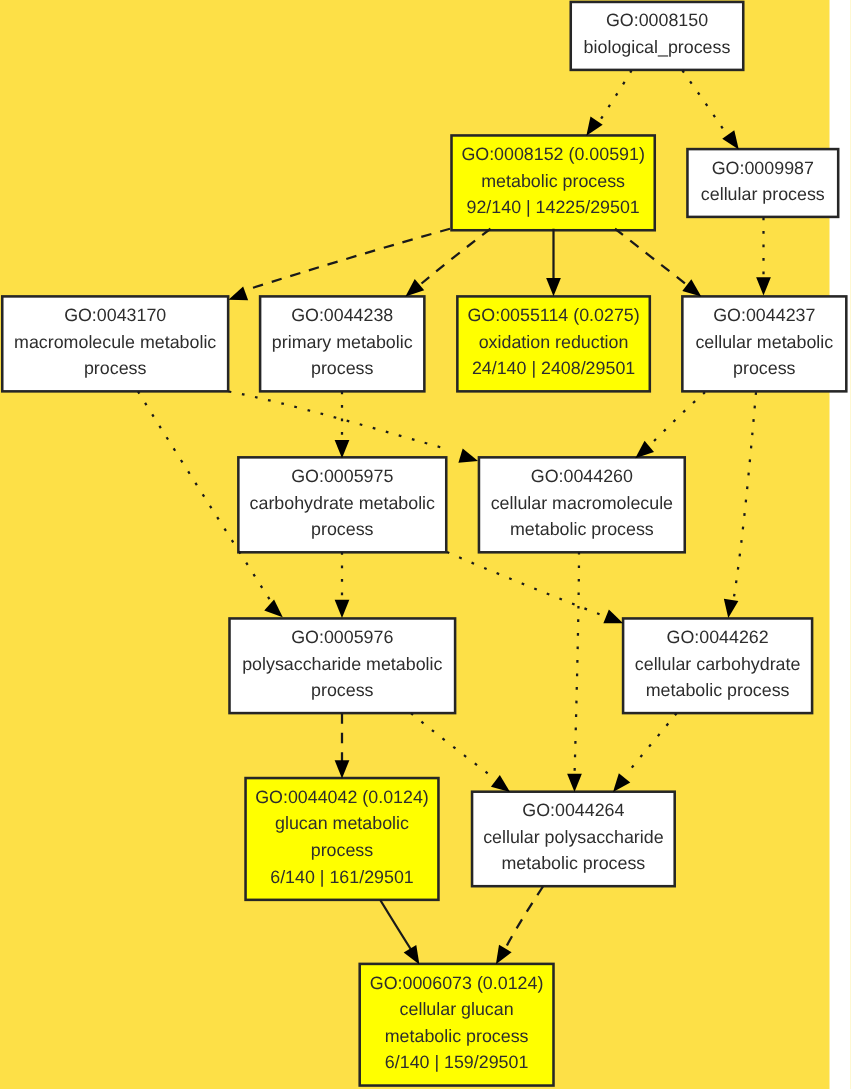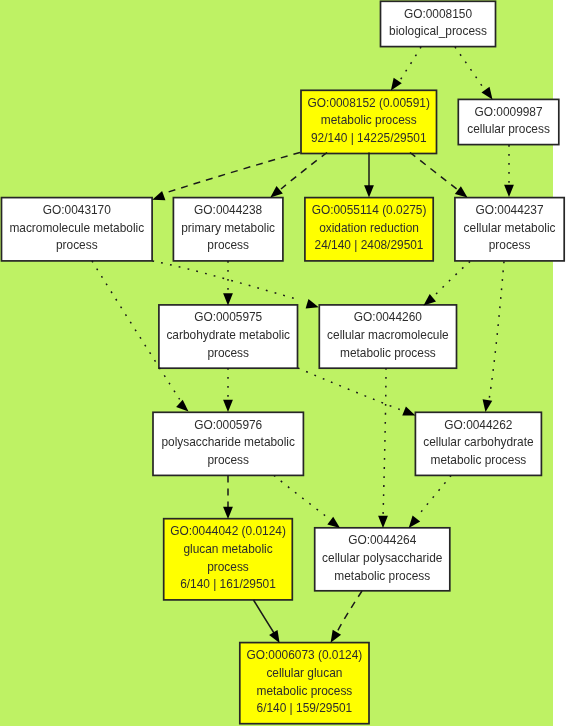--- a/index.html
+++ b/index.html
@@ -1,19 +1,19 @@
 <!DOCTYPE html>
 <html><head>
 <meta charset="utf-8">
 <title>GO DAG</title>
 <style>
   html,body{margin:0;padding:0;background:#ffffff;}
   body{width:567px;height:726px;overflow:hidden;
        font-family:"Liberation Sans",sans-serif;}
-  #diagram{position:relative;width:553px;height:726px;background:#bef264;}
+  #diagram{position:relative;width:553px;height:726px;background:#fde047;}
   #dag{display:block;width:567px;height:726px;}
   .node-rect{stroke:#262626;stroke-width:1.7;}
   .node-text{font-family:"Liberation Sans",sans-serif;font-size:11.9px;fill:#2d2d2d;
              text-anchor:middle;dominant-baseline:middle;}
   .edge-line{fill:none;stroke:#1a1a1a;stroke-width:1.5;stroke-linecap:butt;}
   .edge-line.dotted{stroke-dasharray:1.8 7.2;}
   .edge-line.dashed{stroke-dasharray:7 6;}
   .edge-line.solid{stroke-dasharray:none;}
   .arrow-head{fill:#000000;stroke:none;}
 </style>

